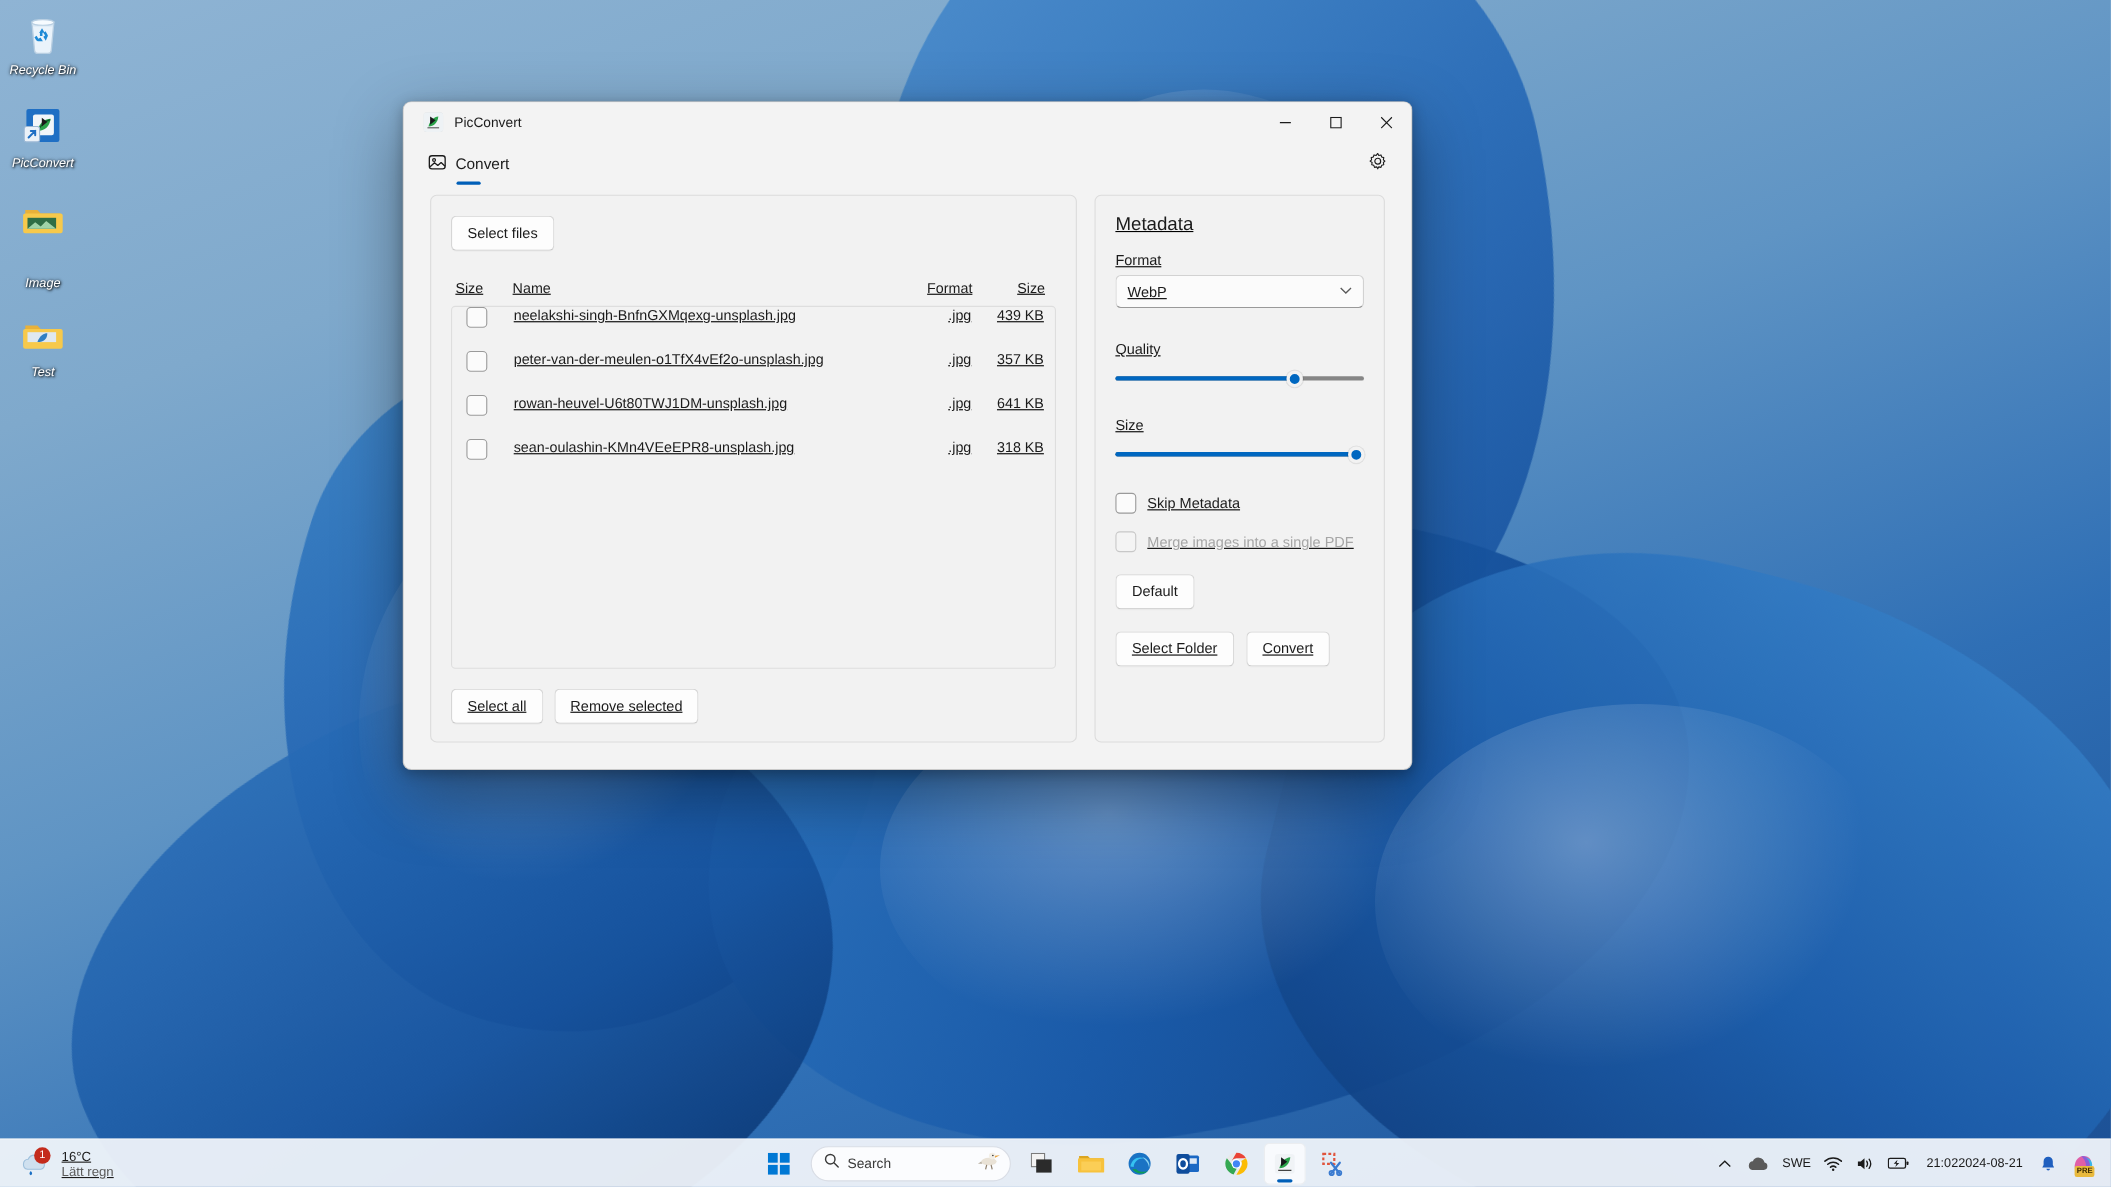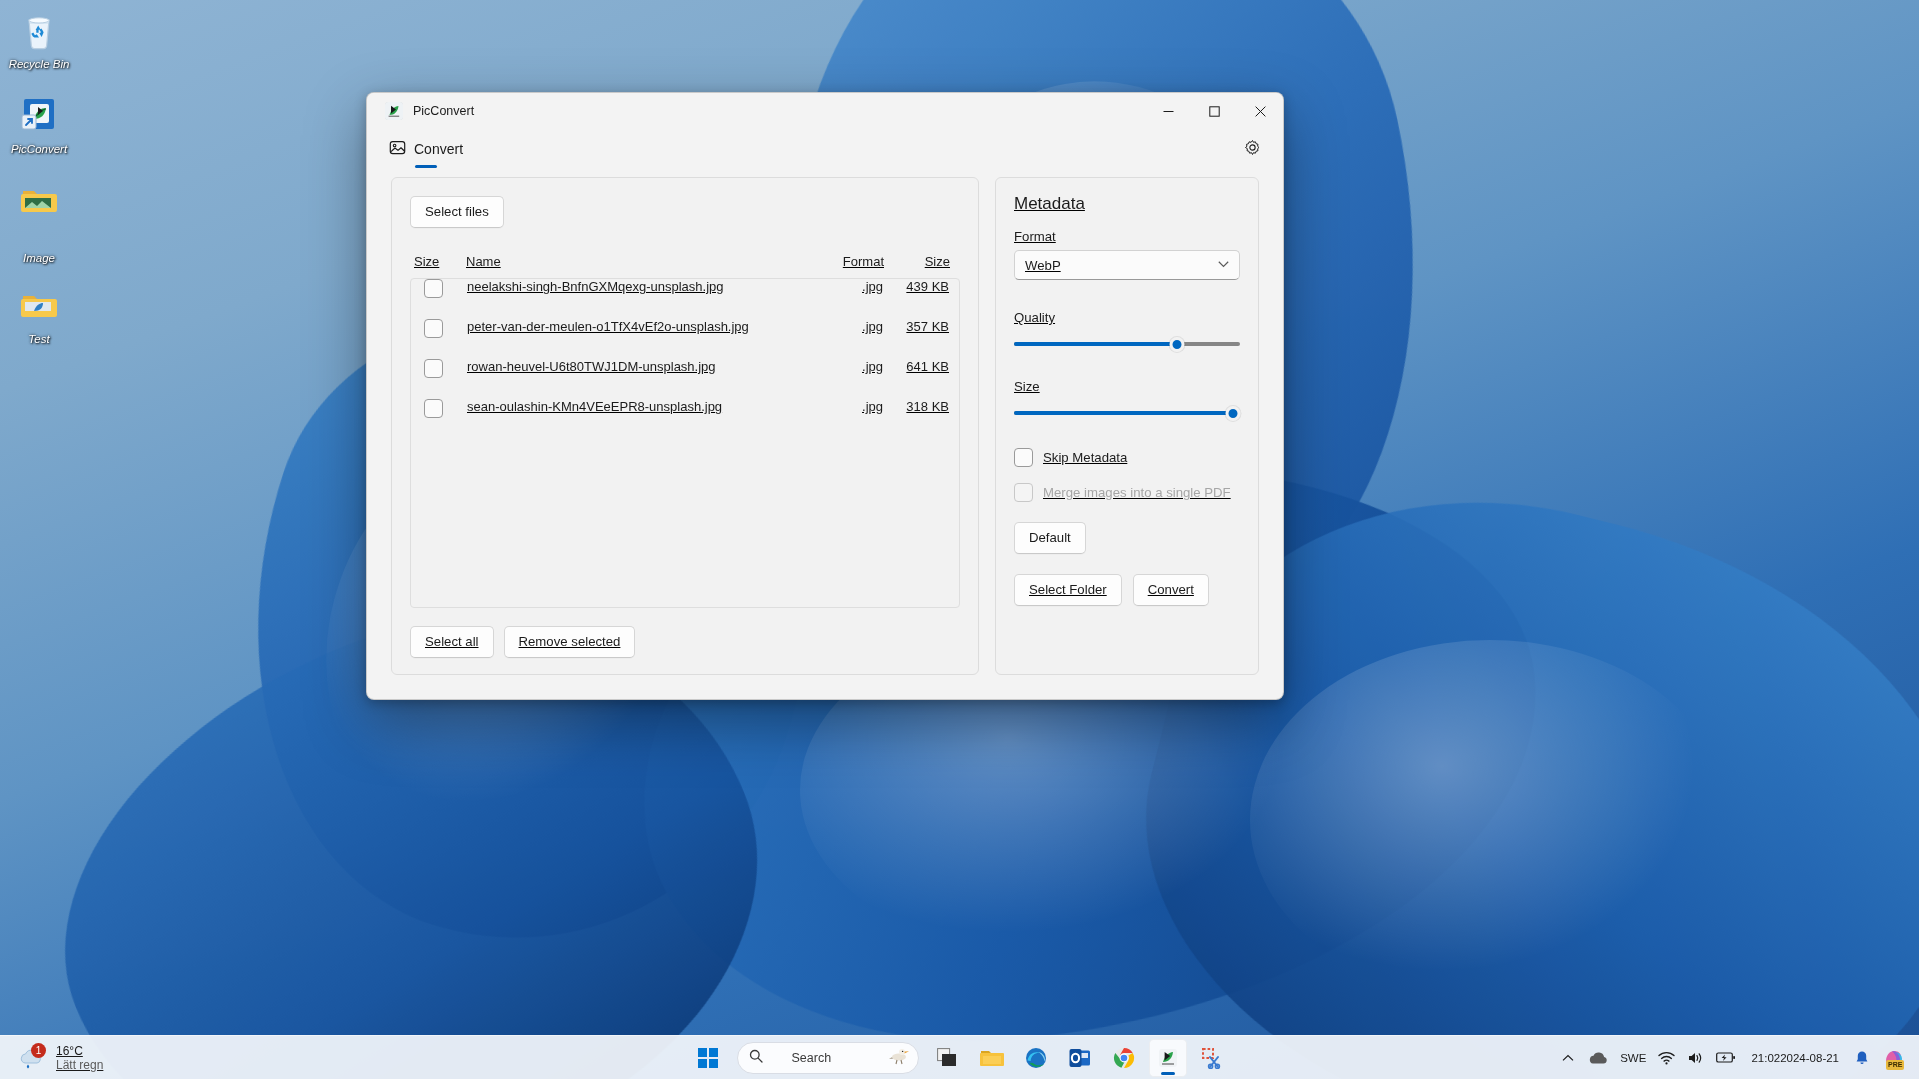--- a/index.html
+++ b/index.html
@@ -200,21 +200,21 @@
   .tb-item.active { background: rgba(255,255,255,.75); box-shadow: inset 0 0 0 1px rgba(0,0,0,.05); }
   .tb-item.active::after {
     content: ""; position: absolute; bottom: 2px; left: 50%; transform: translateX(-50%);
     width: 14px; height: 3px; border-radius: 2px; background: #005fb8;
   }
   #searchbox {
     width: 182px; height: 32px; border-radius: 16px; background: #fbfcfe;
     border: 1px solid #d9dde5; display: flex; align-items: center; gap: 8px;
     padding: 0 8px 0 11px; margin: 0 4px;
   }
-  #searchbox .ph { font-size: 12.5px; color: #3a3a3a; margin-left: 21px; }
+  #searchbox .ph { font-size: 12.5px; color: #3a3a3a; }
 
   .tray { position: absolute; right: 0; display: flex; align-items: center; gap: 2px; padding-right: 8px; }
   .tray-item {
     height: 34px; min-width: 26px; padding: 0 5px; border-radius: 4px;
     display: flex; align-items: center; justify-content: center;
     font-size: 11.5px; color: #1b1b1b;
   }
   #clock { text-align: right; line-height: 14px; font-size: 11.5px; padding: 0 8px; }
   #clock .d { color: #1b1b1b; }
 </style>

